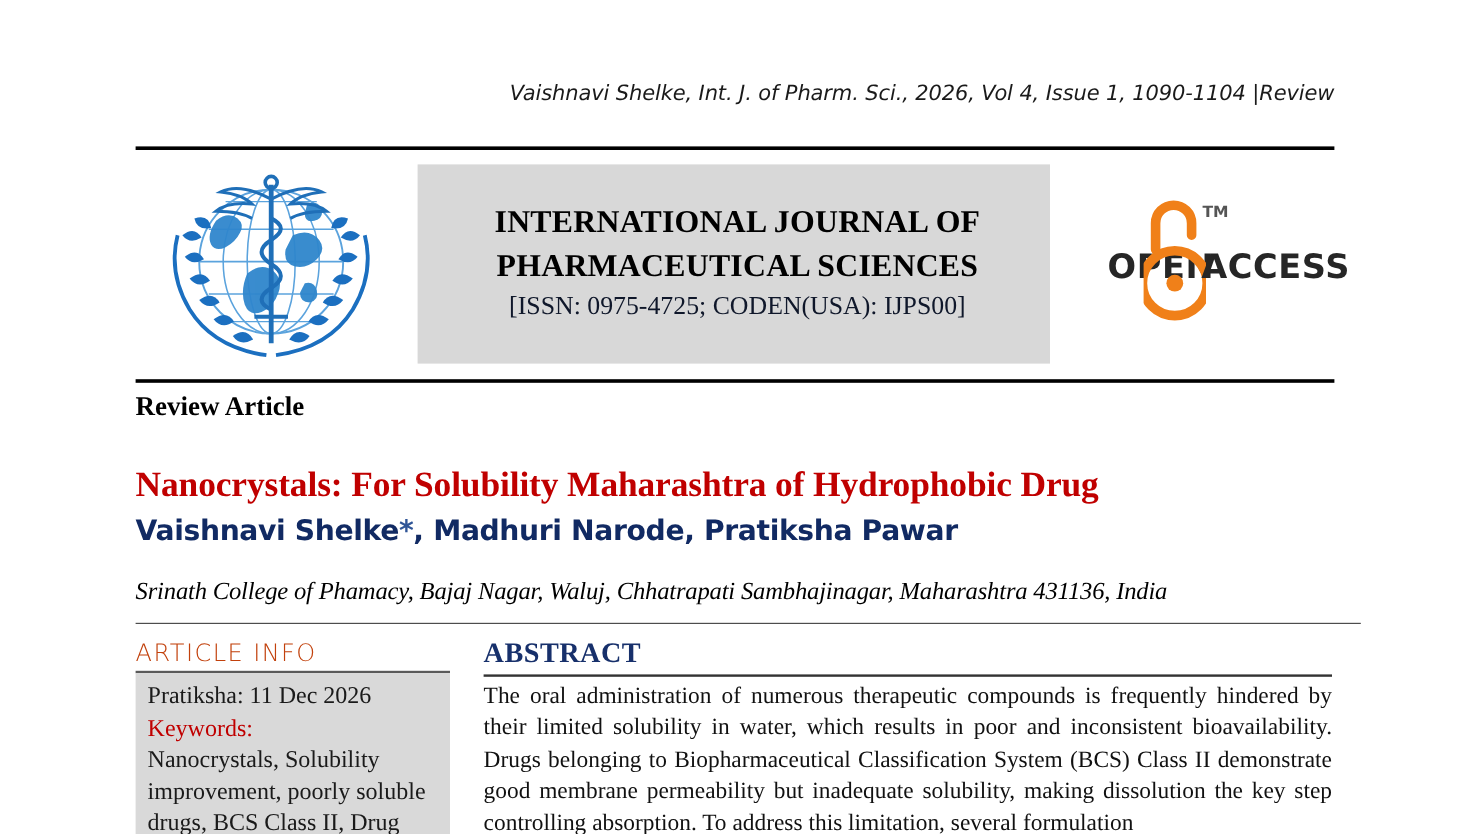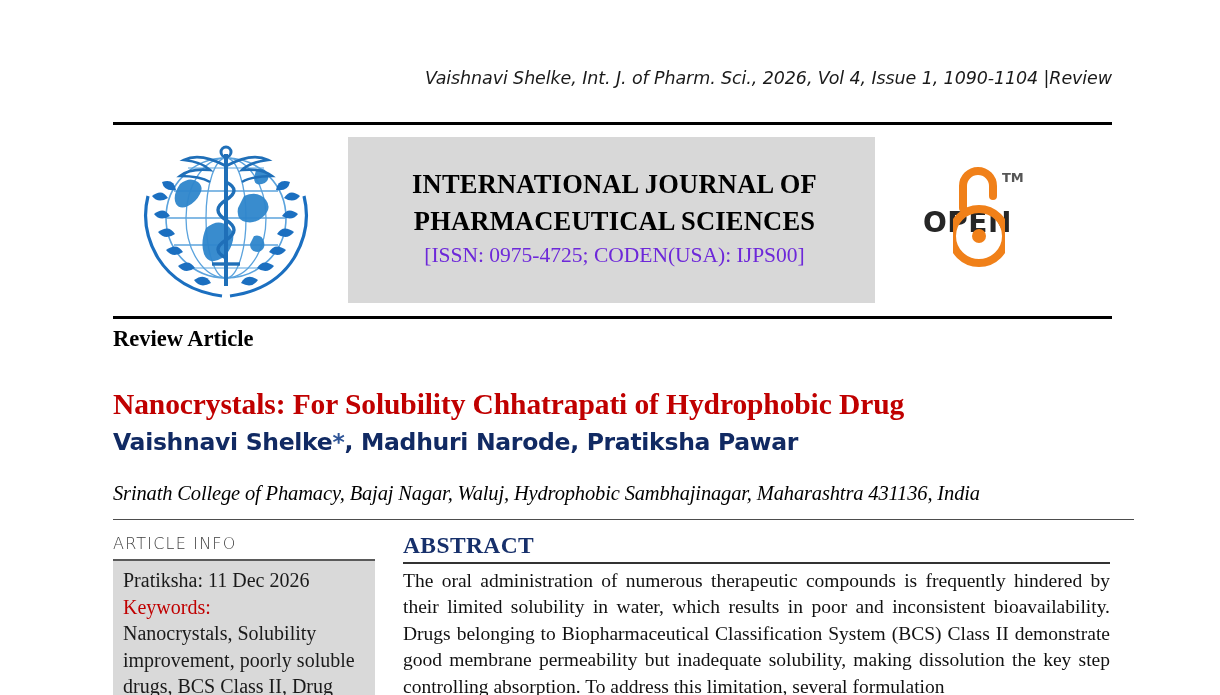--- a/index.html
+++ b/index.html
@@ -102,21 +102,21 @@
     letter-spacing: 0.2px;
     text-align: center;
     color: #000000;
     white-space: nowrap;
   }
   .journal-issn {
     font-family: "Liberation Serif", serif;
     font-size: 21.5px;
     line-height: 31px;
     text-align: left;
-    color: #6d28d9;
+    color: #0f172a;
     white-space: nowrap;
   }
   .journal-homepage {
     font-family: "Liberation Serif", serif;
     font-size: 21.5px;
     line-height: 31px;
     text-align: center;
     color: #000000;
     white-space: nowrap;
   }
@@ -207,24 +207,24 @@
 
   
   .article-info-col {
     position: absolute;
     left: 113px;
     top: 532px;
     width: 262px;
   }
   .article-info-heading {
     font-family: "DejaVu Sans", sans-serif;
-    font-size: 16px;
+    font-size: 20px;
     font-weight: 300;
     letter-spacing: 1.2px;
-    color: #404040;
+    color: #c2410c;
     line-height: 24px;
     padding-bottom: 3px;
   }
   .article-info-rule {
     width: 262px;
     height: 2px;
     background: #5a5a5a;
     margin-bottom: 0px;
   }
   .article-info-box {
@@ -352,34 +352,35 @@
       <div class="oa-lock">
         <svg viewBox="0 0 52 104" width="52" height="104" aria-hidden="true">
 
           <path d="M10 44 L10 22 A15 15 0 0 1 40 22 L40 32" fill="none" stroke="#f08019" stroke-width="8" stroke-linecap="round"></path>
 
           <circle cx="26" cy="72" r="27" fill="none" stroke="#f08019" stroke-width="8"></circle>
           <circle cx="26" cy="72" r="7" fill="#f08019"></circle>
         </svg>
       </div>
       <div class="oa-tm">TM</div>
+      <div class="oa-word oa-access">ACCESS</div>
     </div>
   </div>
 
   <div class="rule-thick-bottom"></div>
 
   <div class="article-type">Review Article</div>
 
-  <h1 class="paper-title">Nanocrystals: For Solubility Chhatrapati of Hydrophobic Drug</h1>
+  <h1 class="paper-title">Nanocrystals: For Solubility Maharashtra of Hydrophobic Drug</h1>
 
   <div class="authors">
     <span>Vaishnavi Shelke</span><span class="star">*</span><span>, Madhuri Narode, Pratiksha Pawar</span>
   </div>
 
-  <div class="affiliation">Srinath College of Phamacy, Bajaj Nagar, Waluj, Hydrophobic Sambhajinagar, Maharashtra 431136, India</div>
+  <div class="affiliation">Srinath College of Phamacy, Bajaj Nagar, Waluj, Chhatrapati Sambhajinagar, Maharashtra 431136, India</div>
 
   <div class="rule-thin-divider"></div>
 
   <div class="article-info-col">
     <div class="article-info-heading">ARTICLE INFO</div>
     <div class="article-info-rule"></div>
     <div class="article-info-box">
       <div>
         <span>Pratiksha:</span>
         <span>11 Dec 2026</span>

